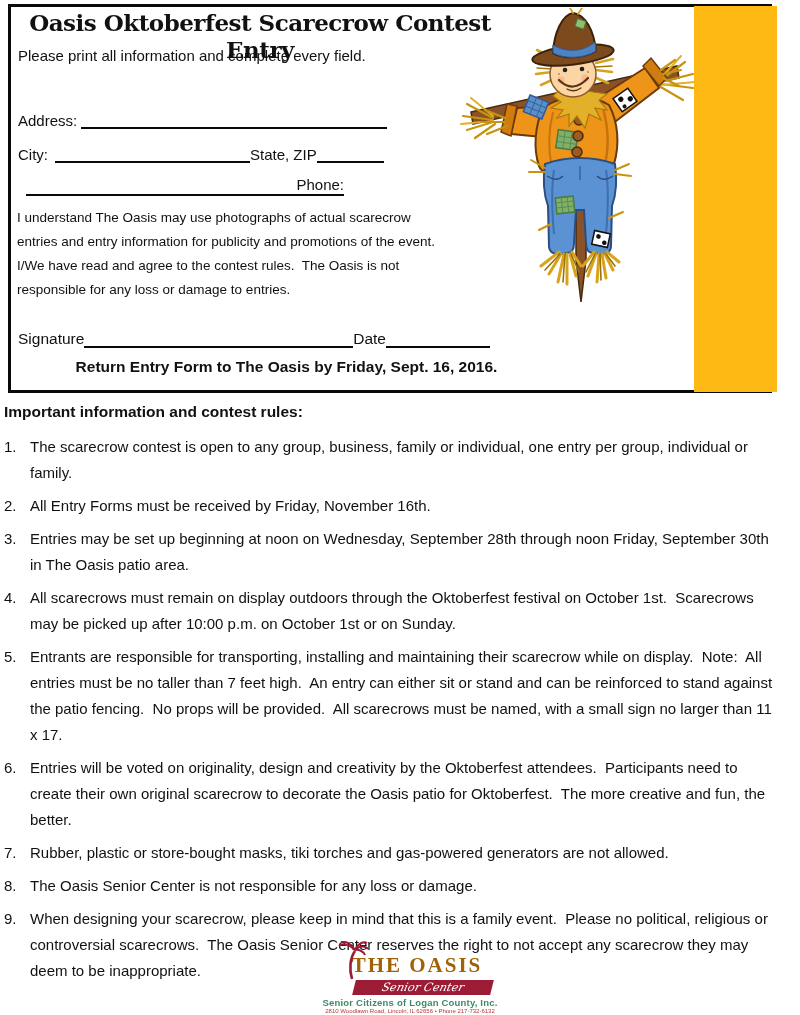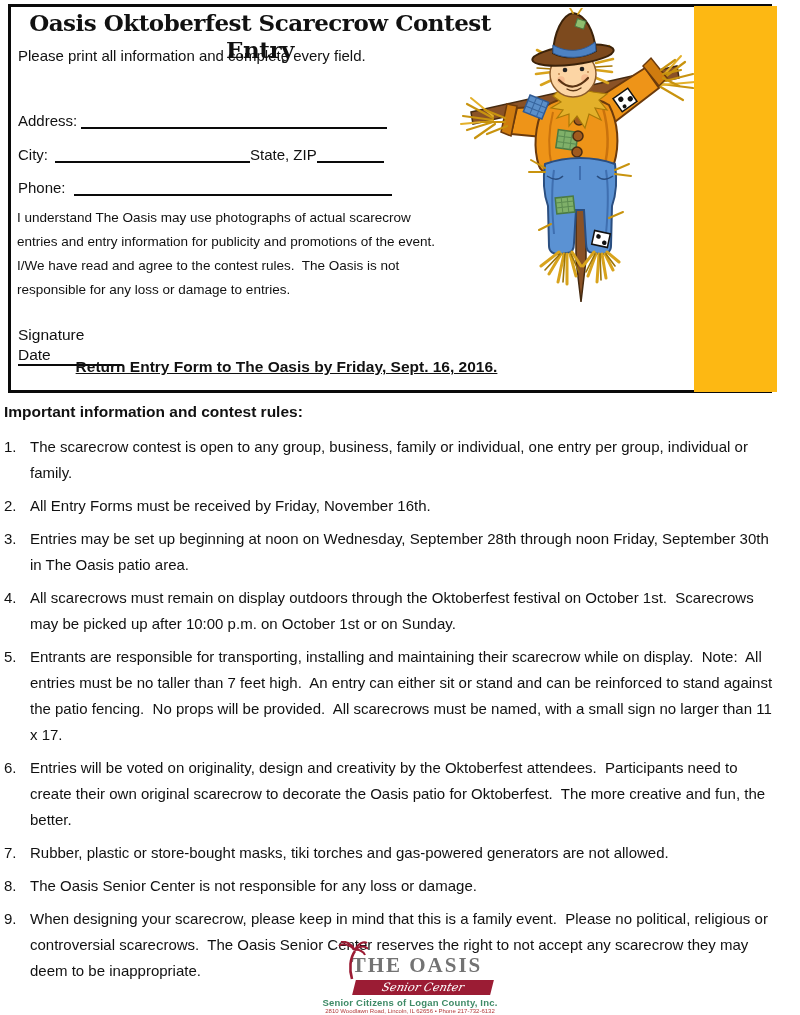--- a/index.html
+++ b/index.html
@@ -8,33 +8,33 @@
   
   .form-box{position:absolute;left:8px;top:4px;width:758px;height:383px;border:3px solid #0a0a0a;background:#fff;}
   .gold-bar{position:absolute;left:694px;top:6px;width:83px;height:386px;background:#FDB813;z-index:3;}
   .scarecrow{position:absolute;left:455px;top:8px;width:250px;height:305px;z-index:2;}
   .form-title{position:absolute;left:14px;top:9px;width:492px;text-align:center;
       font-family:"DejaVu Serif","Liberation Serif",serif;font-weight:bold;font-size:23px;letter-spacing:-0.5px;}
   .form-instruction{position:absolute;left:18px;top:47px;font-size:15px;}
   .frow{position:absolute;left:18px;display:flex;align-items:flex-end;font-size:15px;height:20px;}
   .fline{border-bottom:2px solid #0a0a0a;height:17px;display:inline-block;}
   .legal{position:absolute;left:17px;top:206px;width:420px;font-size:13.5px;line-height:24px;white-space:pre-wrap;}
-  .sigrow{position:absolute;left:18px;top:326px;width:472px;display:flex;align-items:flex-start;font-size:15.5px;height:22px;flex-direction:column;}
-  .return-note{position:absolute;left:14px;top:358px;width:545px;text-align:center;font-weight:bold;font-size:15.5px;text-decoration:underline;}
+  .sigrow{position:absolute;left:18px;top:326px;width:472px;display:flex;align-items:flex-end;font-size:15.5px;height:22px;}
+  .return-note{position:absolute;left:14px;top:358px;width:545px;text-align:center;font-weight:bold;font-size:15.5px;}
   
   .rules{position:absolute;left:4px;top:403px;width:776px;font-size:15px;}
   .rules-heading{font-weight:bold;font-size:15.5px;margin:0 0 13px 0;}
   .rule{display:flex;margin:0 0 7px 0;line-height:26px;}
   .rule .num{flex:0 0 26px;}
   .rule .txt{flex:1;white-space:pre-wrap;}
   
   .logo{position:absolute;left:320px;top:950px;width:180px;z-index:4;text-align:center;}
   .logo-top{position:relative;height:30px;}
   .palm{position:absolute;left:18px;top:-9px;width:30px;height:40px;}
-  .logo-word{font-family:"Liberation Serif",serif;font-weight:bold;font-size:21px;color:#737373;
+  .logo-word{font-family:"Liberation Serif",serif;font-weight:bold;font-size:21px;color:#a16207;
       letter-spacing:2px;line-height:30px;padding-left:14px;}
   .logo-banner{margin:0 0 0 34px;width:138px;background:#9B1C34;color:#fff;
       font-family:"DejaVu Serif",serif;font-style:italic;font-size:11.5px;line-height:15px;
       transform:skewX(-14deg);}
   .logo-caption{margin-top:2px;color:#3E8A66;font-size:9.5px;font-weight:bold;letter-spacing:0.2px;text-align:center;}
   .logo-address{color:#B23A3A;font-size:6px;line-height:7px;}
 </style>
 </head>
 <body>
 
@@ -196,21 +196,21 @@
   <div class="frow" style="top:109px;">
     <span>Address:</span>
     <span class="fline" style="width:306px;margin-left:4px;"></span>
   </div>
   <div class="frow" style="top:143px;">
     <span>City:</span>
     <span class="fline" style="width:195px;margin-left:7px;"></span>
     <span>State, ZIP</span>
     <span class="fline" style="width:67px;"></span>
   </div>
-  <div class="frow" style="top:176px;">
+  <div class="frow" style="top:176px;flex-direction:column;">
     <span>Phone:</span>
     <span class="fline" style="width:318px;margin-left:8px;"></span>
   </div>
 
   <div class="legal">I understand The Oasis may use photographs of actual scarecrow entries and entry information for publicity and promotions of the event.  I/We have read and agree to the contest rules.  The Oasis is not responsible for any loss or damage to entries.</div>
 
   <div class="sigrow">
     <span>Signature</span>
     <span class="fline" style="flex:1;"></span>
     <span>Date</span>

